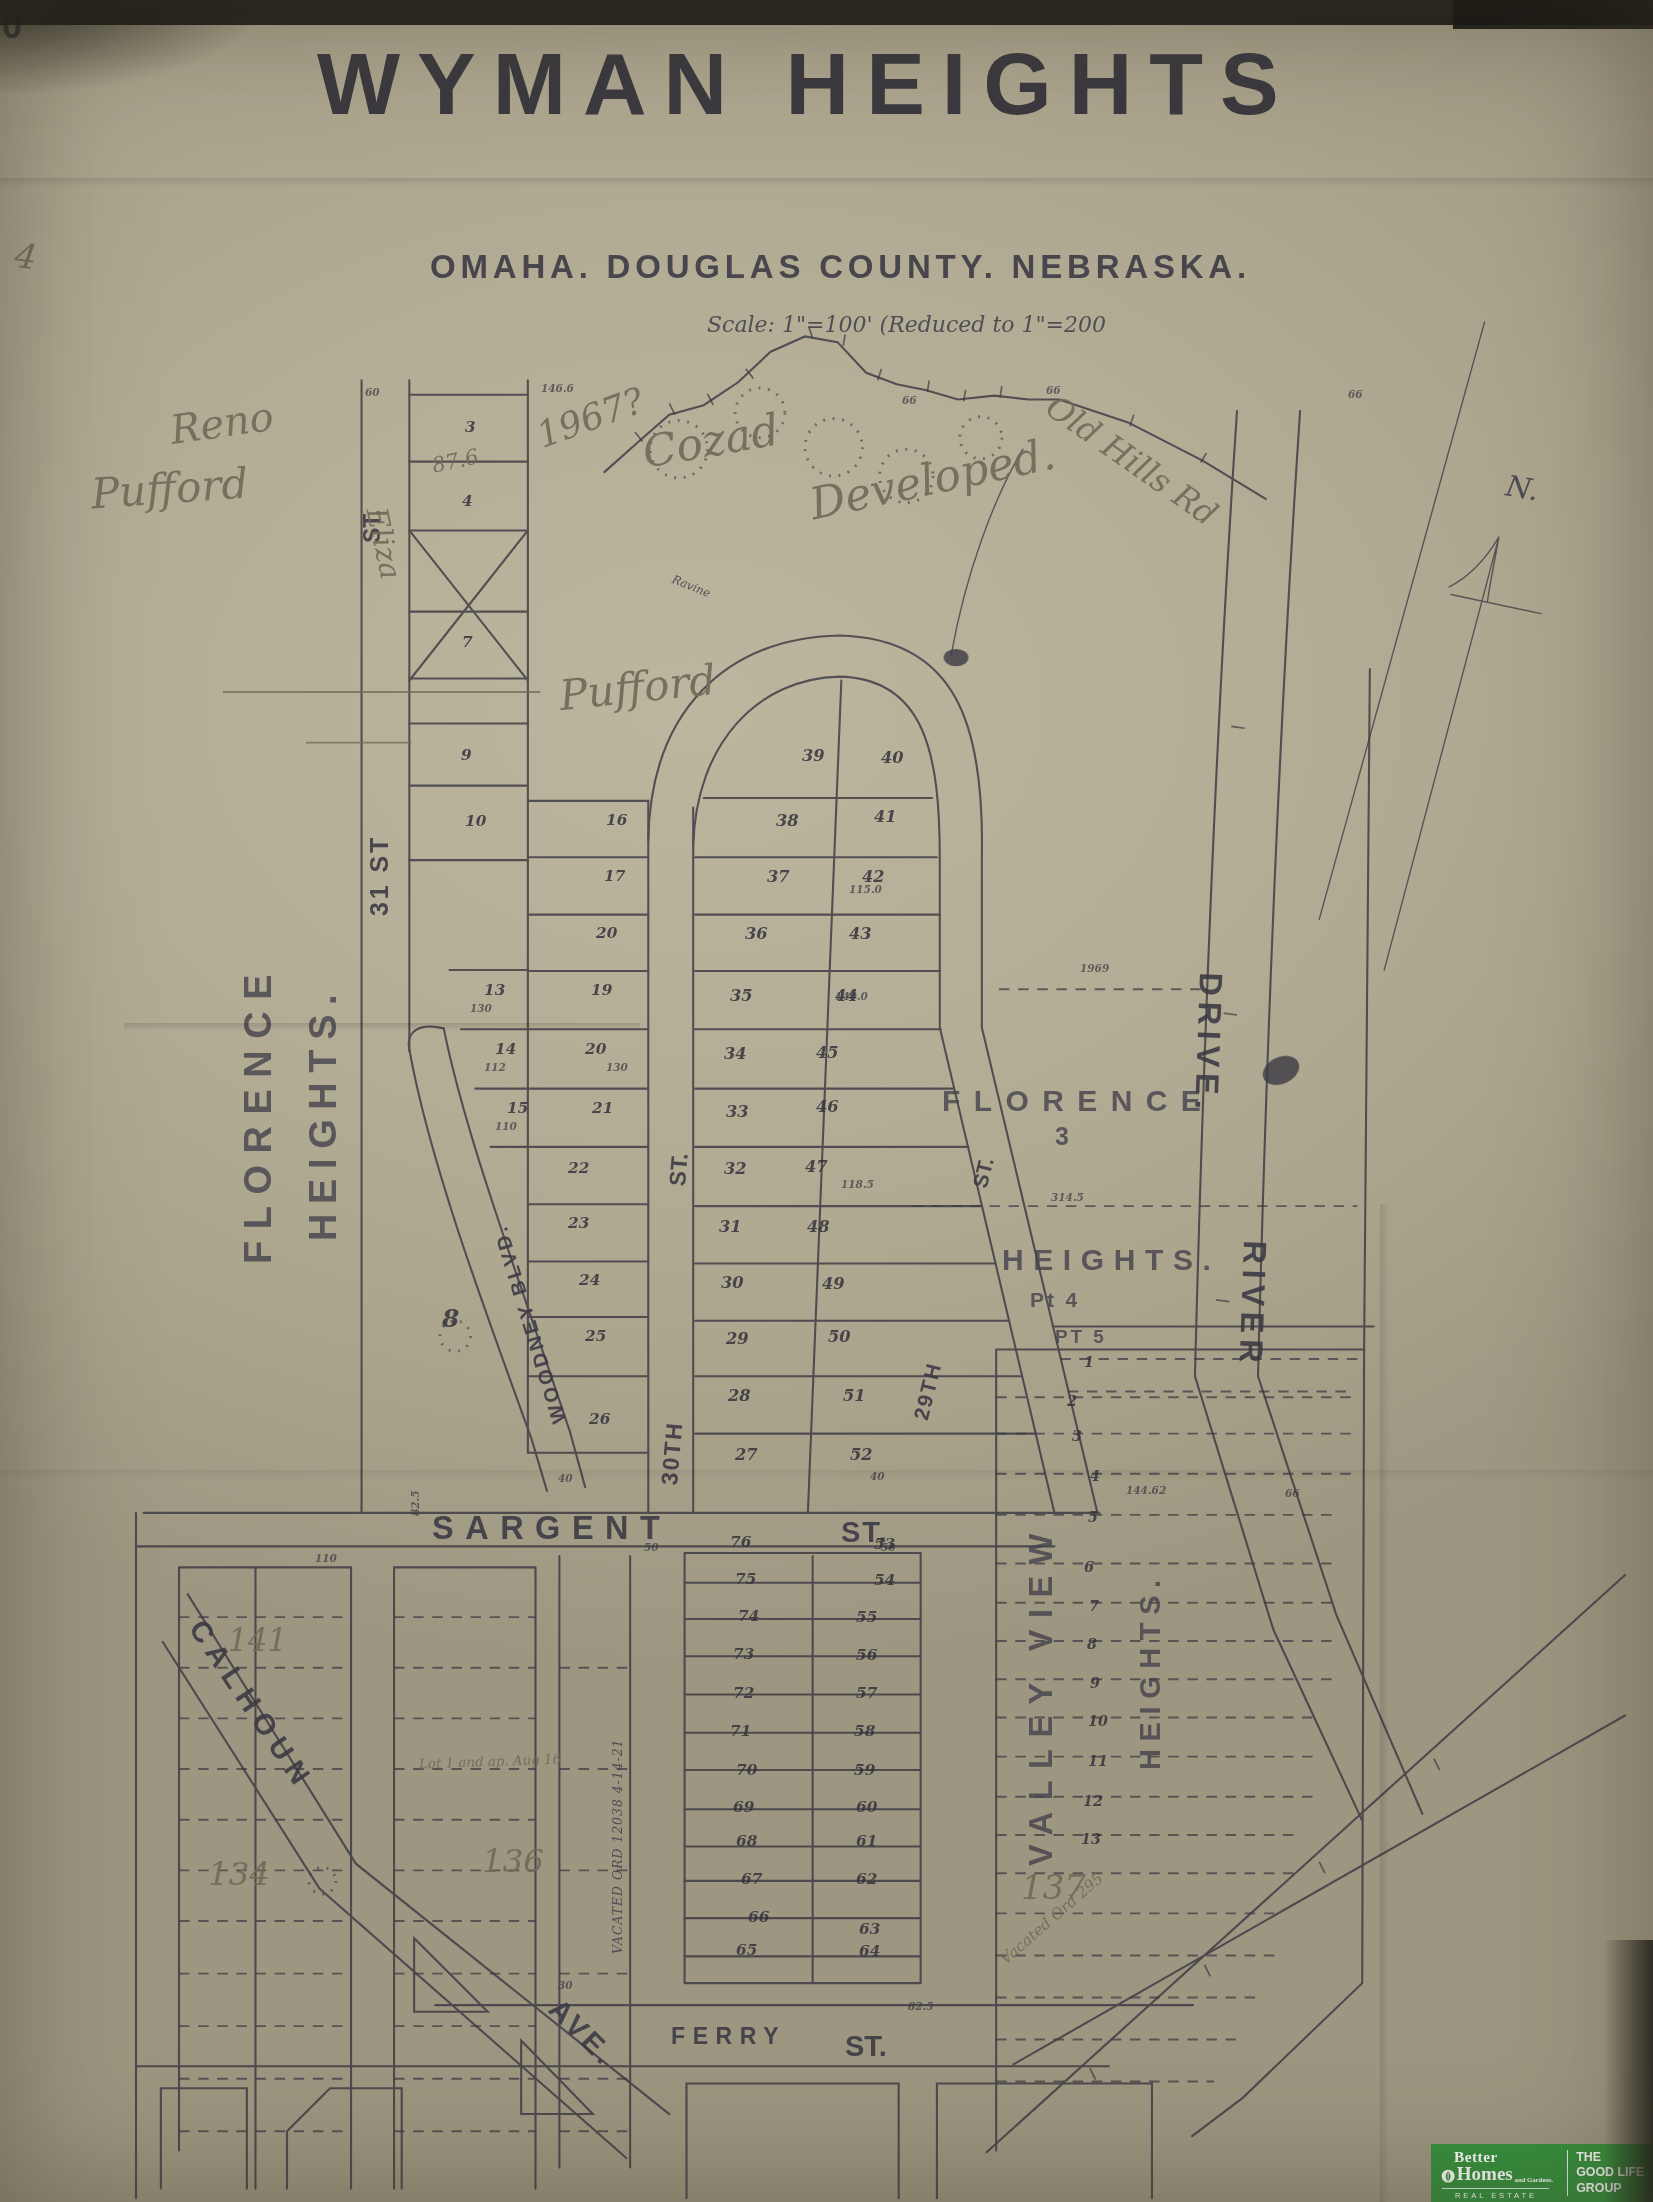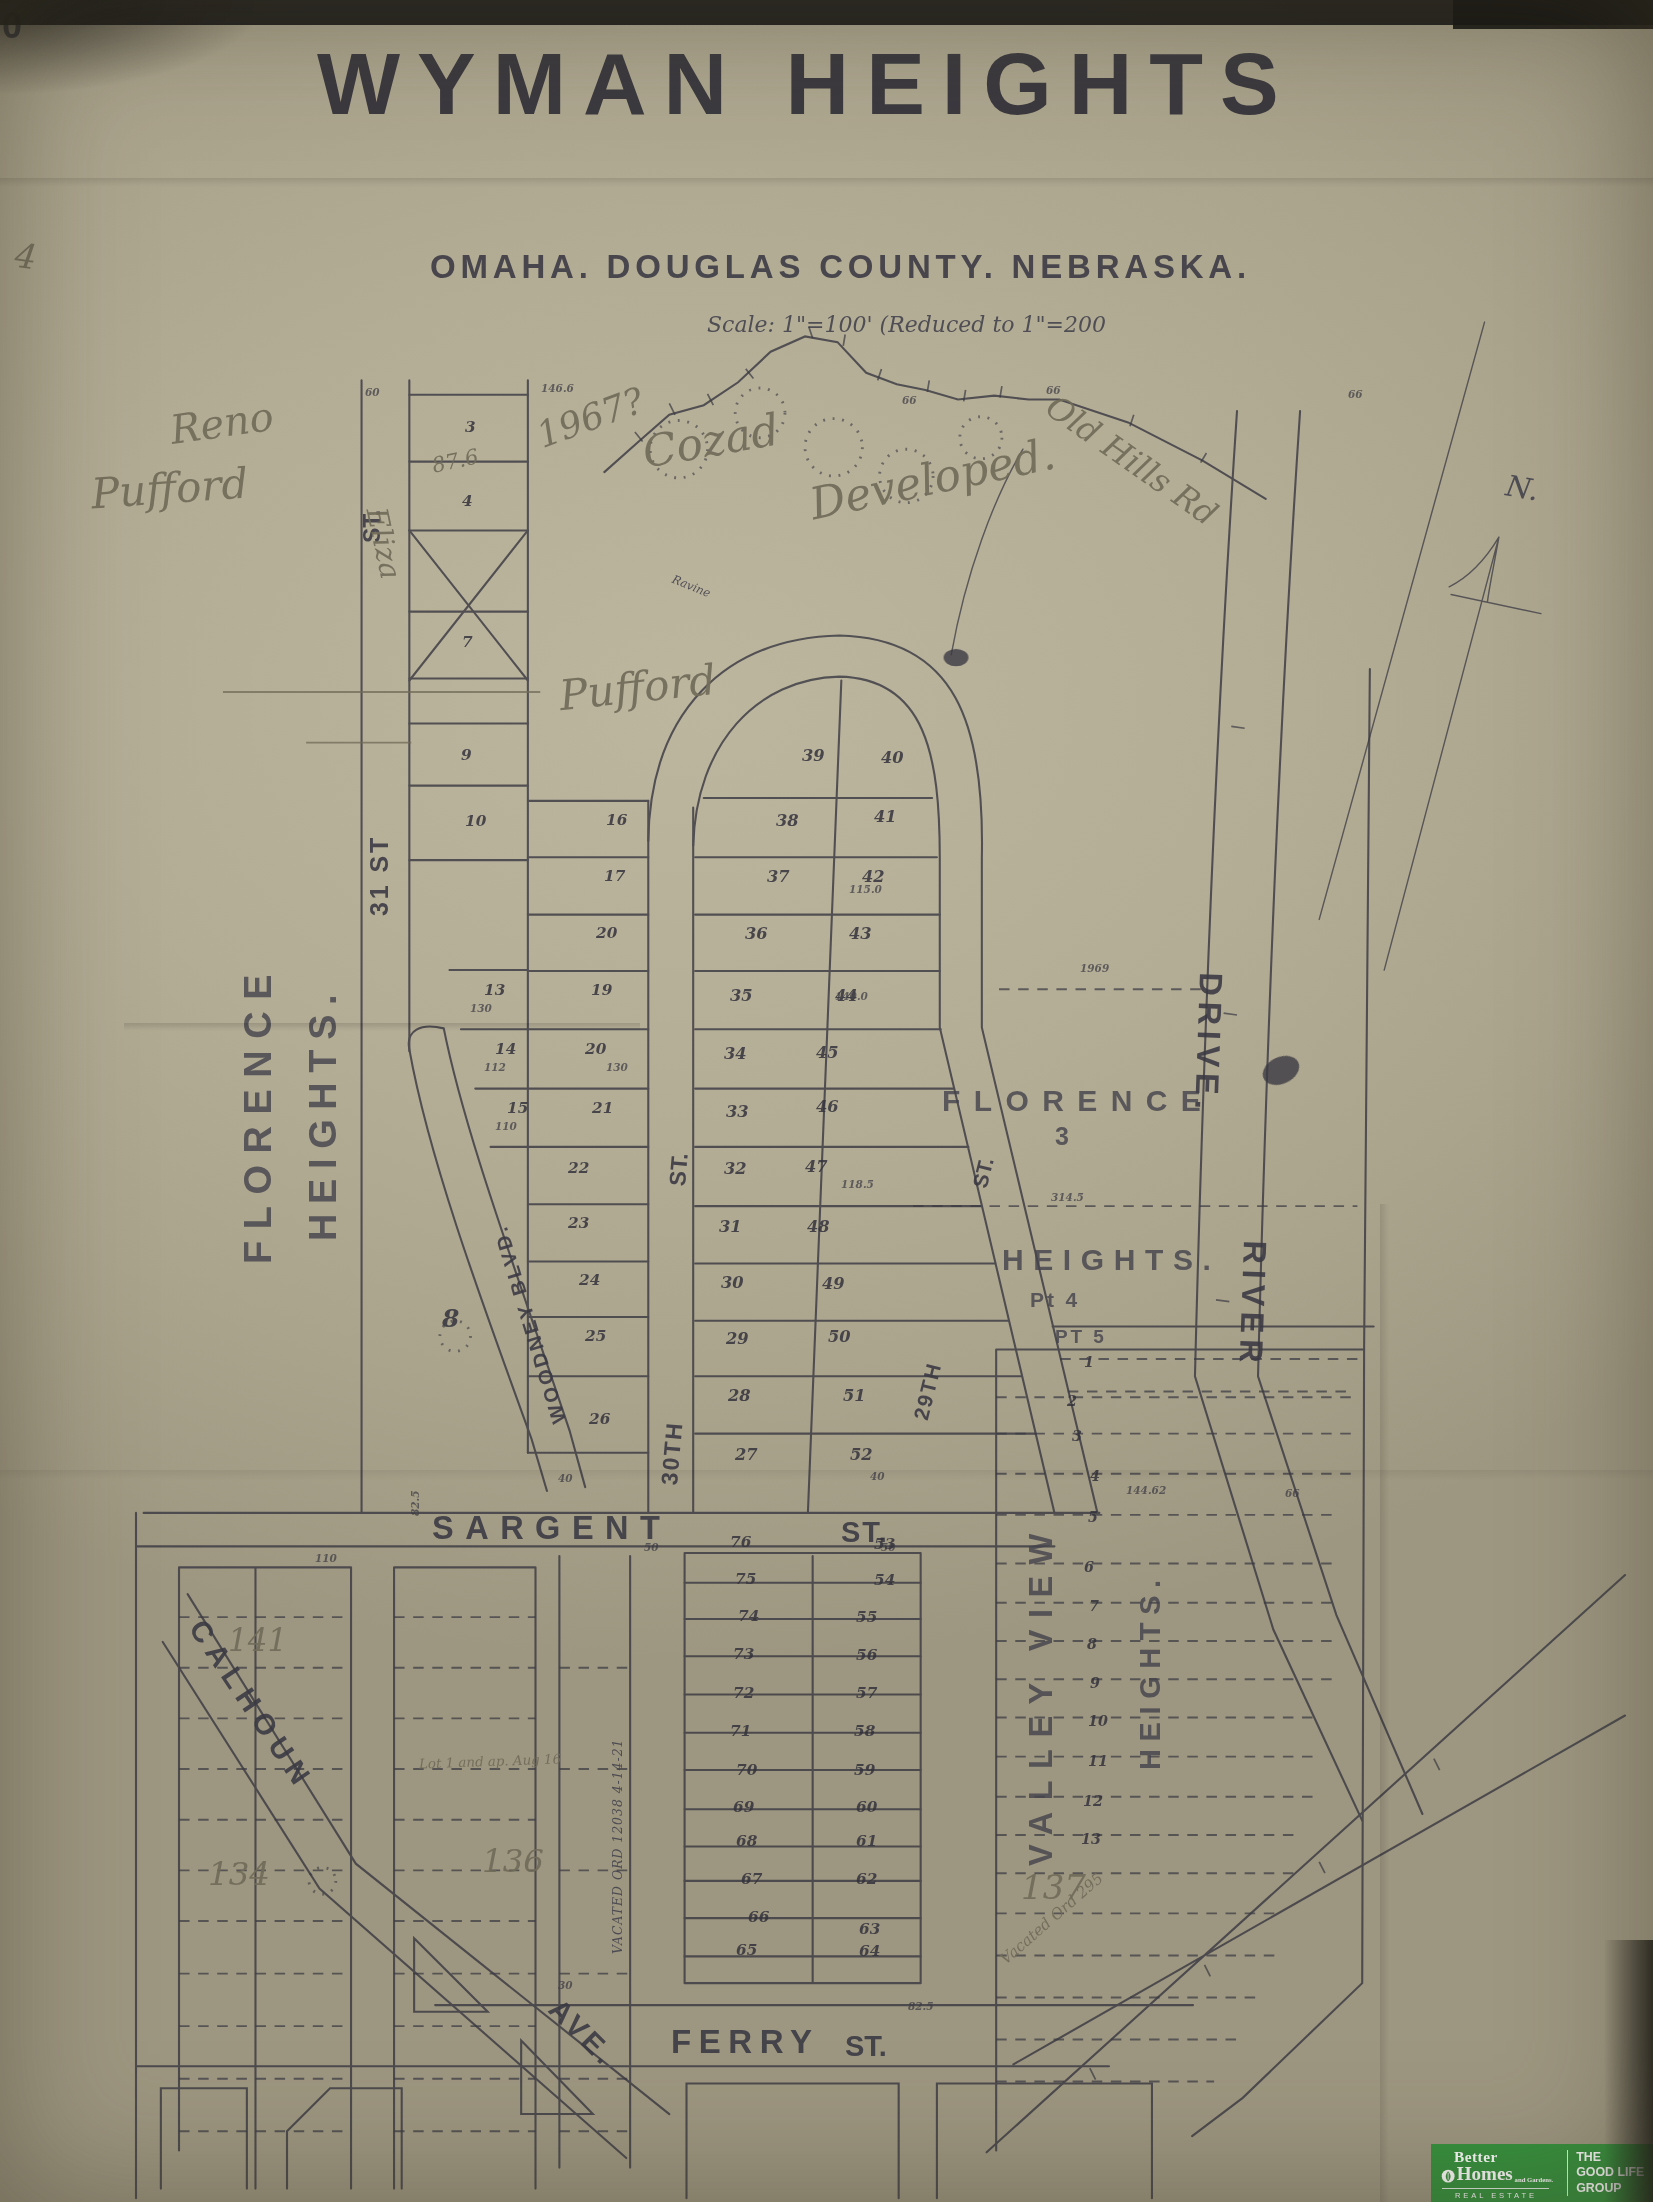--- a/index.html
+++ b/index.html
@@ -116,21 +116,21 @@
 
   <div class="lbl print" style="left:361px;top:543px;font-size:23px;transform:rotate(-90deg);transform-origin:left top;">ST.</div>
   <div class="lbl print" style="left:367px;top:916px;font-size:25px;letter-spacing:2.9px;transform:rotate(-90deg);transform-origin:left top;">31 ST</div>
   <div class="lbl print" style="left:550px;top:1426px;font-size:20px;letter-spacing:2.9px;transform:rotate(-107deg);transform-origin:left top;">WOODNEY BLVD.</div>
   <div class="lbl print" style="left:666px;top:1185px;font-size:23px;transform:rotate(-85deg);transform-origin:left top;">ST.</div>
   <div class="lbl print" style="left:658px;top:1484px;font-size:23px;letter-spacing:1.9px;transform:rotate(-85deg);transform-origin:left top;">30TH</div>
   <div class="lbl print" style="left:969px;top:1185px;font-size:21px;transform:rotate(-76deg);transform-origin:left top;">ST.</div>
   <div class="lbl print" style="left:910px;top:1417px;font-size:21px;letter-spacing:1.9px;transform:rotate(-76deg);transform-origin:left top;">29TH</div>
   <div class="lbl print" style="left:432px;top:1512px;font-size:32.5px;letter-spacing:11.5px;">SARGENT</div>
   <div class="lbl print" style="left:841px;top:1518px;font-size:29px;letter-spacing:1.9px;">ST.</div>
-  <div class="lbl print" style="left:671px;top:2025px;font-size:33px;letter-spacing:7.6px;">FERRY</div>
+  <div class="lbl print" style="left:671px;top:2025px;font-size:23px;letter-spacing:7.6px;">FERRY</div>
   <div class="lbl print" style="left:845px;top:2032px;font-size:29px;">ST.</div>
   <div class="lbl print" style="left:208px;top:1615px;font-size:29px;letter-spacing:7.6px;transform:rotate(56deg);transform-origin:left top;">CALHOUN</div>
   <div class="lbl print" style="left:564px;top:1994px;font-size:29px;letter-spacing:3.8px;transform:rotate(45deg);transform-origin:left top;">AVE.</div>
   <div class="lbl print" style="left:1227px;top:973px;font-size:32.5px;letter-spacing:5.7px;transform:rotate(92deg);transform-origin:left top;">DRIVE.</div>
   <div class="lbl print" style="left:1271px;top:1241px;font-size:32.5px;letter-spacing:5.7px;transform:rotate(92deg);transform-origin:left top;">RIVER</div>
 
   <div class="lbl stencil" style="left:239px;top:1264px;font-size:38px;letter-spacing:11.5px;transform:rotate(-90deg);transform-origin:left top;">FLORENCE</div>
   <div class="lbl stencil" style="left:304px;top:1241px;font-size:38px;letter-spacing:9.6px;transform:rotate(-90deg);transform-origin:left top;">HEIGHTS.</div>
   <div class="lbl stencil" style="left:942px;top:1086px;font-size:30px;letter-spacing:13.4px;">FLORENCE</div>
   <div class="lbl stencil" style="left:1055px;top:1124px;font-size:25px;">3</div>

